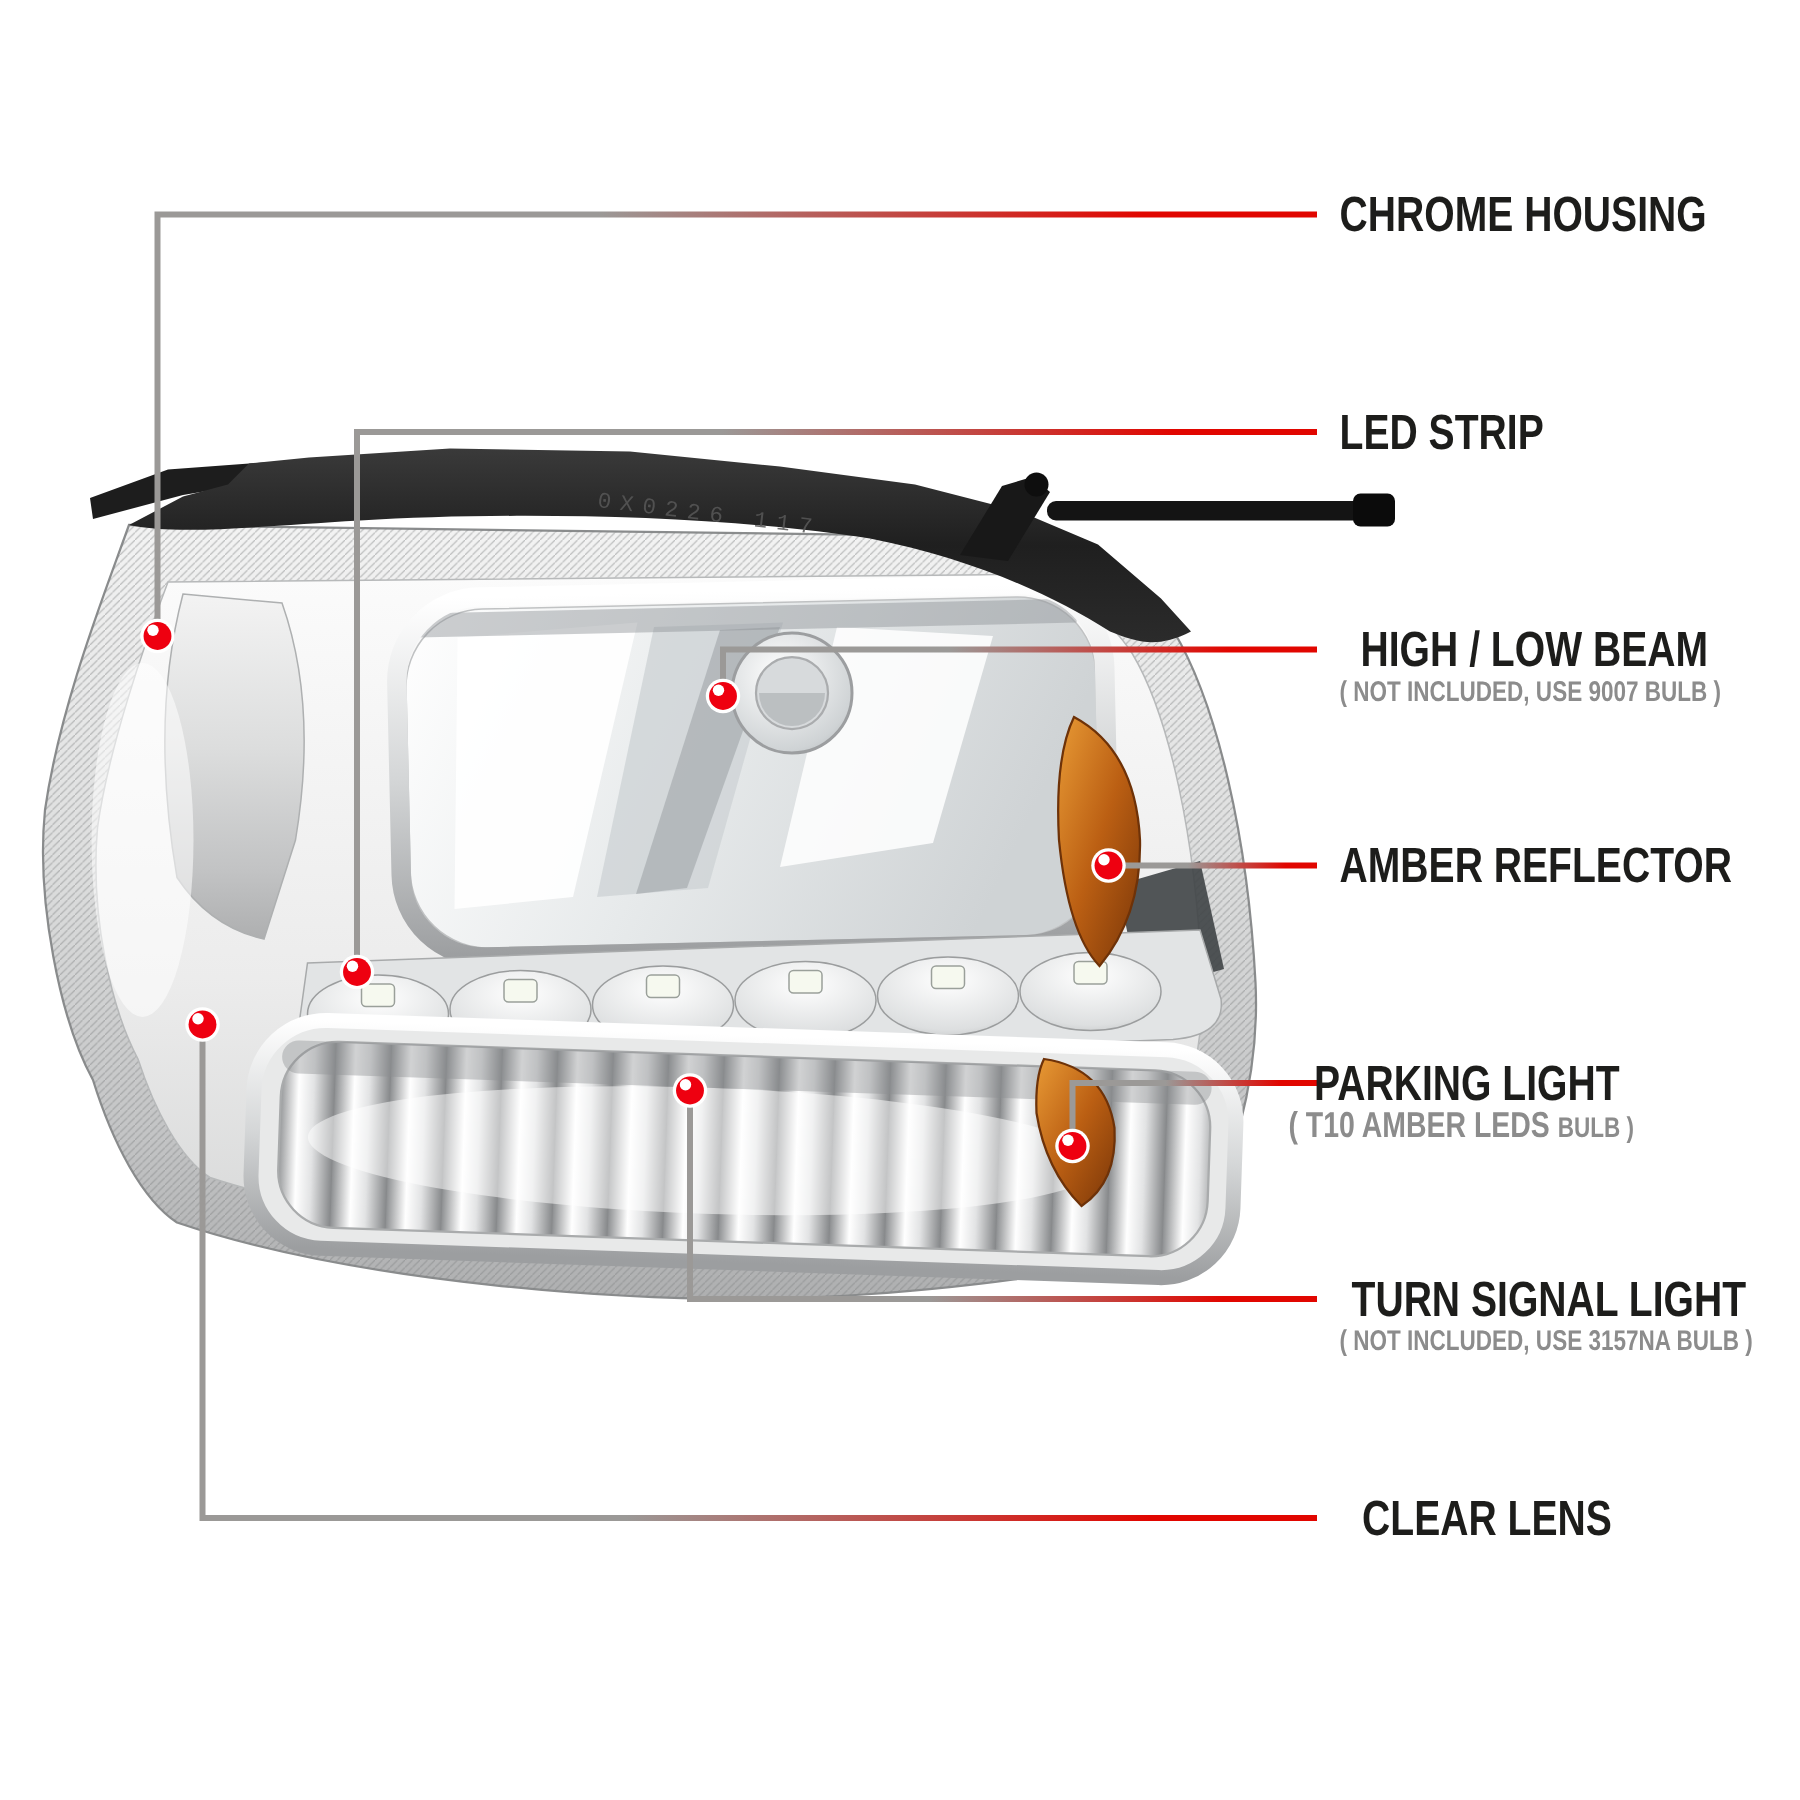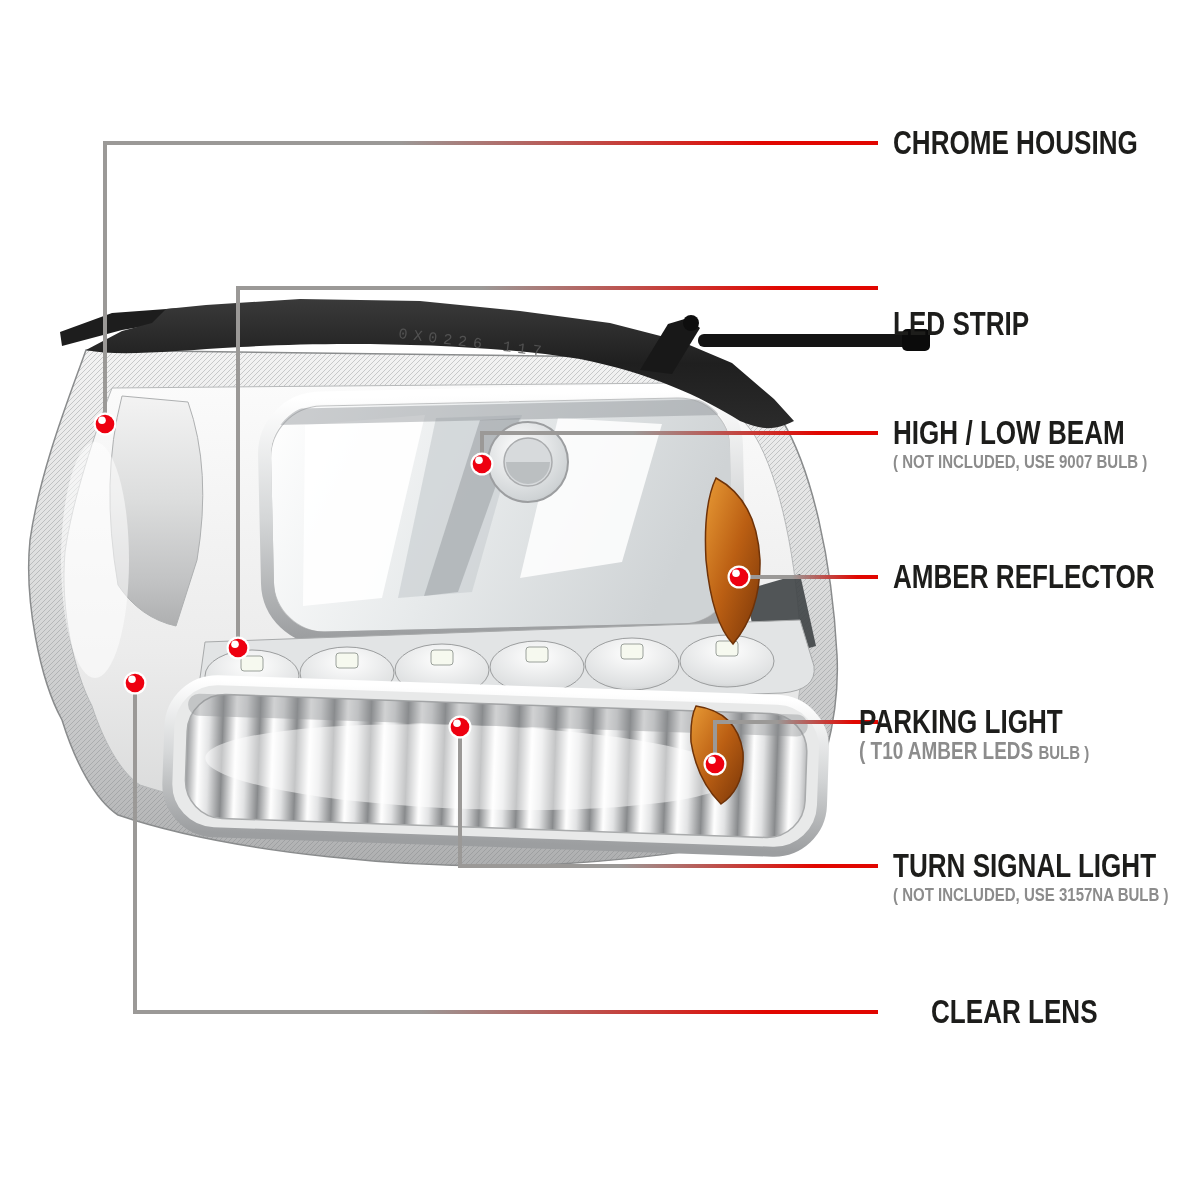--- a/index.html
+++ b/index.html
@@ -1,19 +1,19 @@
 <!DOCTYPE html>
 <html><head>
 <meta charset="utf-8">
 <style>
   html,body{margin:0;padding:0;background:#ffffff;}
   body{width:1200px;height:1200px;position:relative;overflow:hidden;
        font-family:"Liberation Sans",sans-serif;}
   #scene{position:absolute;left:0;top:0;width:1200px;height:1200px;}
-  #labels{position:absolute;left:0;top:0;width:1200px;height:1200px;pointer-events:none;}
+  #labels{position:absolute;left:0;top:0;width:1200px;height:1200px;pointer-events:none;text-align:center;}
   .callout-label{position:absolute;white-space:nowrap;}
   .callout-title{display:inline-block;transform:scaleX(0.79);transform-origin:0 50%;
        font-weight:700;font-size:33px;line-height:38px;color:#1d1d1b;letter-spacing:0px;}
   .callout-sub{display:block;transform:scaleX(0.79);transform-origin:0 50%;
        font-weight:700;color:#8c8c8c;line-height:24px;margin-top:-2px;}
   .sub-small{font-size:19px;}
   .sub-large{font-size:24px;}
 </style>
 </head>
 <body>
@@ -246,19 +246,19 @@
       <g>
         <circle cx="135" cy="683" r="11.5" fill="#ffffff"></circle>
         <circle cx="135" cy="683" r="9.3" fill="#ee0010"></circle>
         <circle cx="132" cy="679.2" r="3.8" fill="#ffffff"></circle>
       </g>
     </g>
 </svg>
 
 <div id="labels">
     <div class="callout-label" style="left: 893px; top: 124px;"><span class="callout-title">CHROME HOUSING</span></div>
-    <div class="callout-label" style="left: 893px; top: 269px; margin-top: 36px;"><span class="callout-title">LED STRIP</span></div>
+    <div class="callout-label" style="left: 893px; top: 269px;"><span class="callout-title">LED STRIP</span></div>
     <div class="callout-label" style="left: 893px; top: 414px;"><span class="callout-title">HIGH / LOW BEAM</span><span class="callout-sub"><span class="sub-small">( NOT INCLUDED, USE  9007  BULB )</span></span></div>
     <div class="callout-label" style="left: 893px; top: 558px;"><span class="callout-title">AMBER REFLECTOR</span></div>
     <div class="callout-label" style="left: 859px; top: 703px;"><span class="callout-title">PARKING LIGHT</span><span class="callout-sub"><span class="sub-large">( T10 AMBER LEDS </span><span class="sub-small">BULB )</span></span></div>
     <div class="callout-label" style="left: 893px; top: 847px;"><span class="callout-title">TURN SIGNAL LIGHT</span><span class="callout-sub"><span class="sub-small">( NOT INCLUDED, USE  3157NA  BULB )</span></span></div>
-    <div class="callout-label" style="left: 931px; top: 993px;"><span class="callout-title">CLEAR LENS</span></div>
+    <div class="callout-label" style="left: 908px; top: 993px;"><span class="callout-title">CLEAR LENS</span></div>
   </div>
 
 </body></html>

